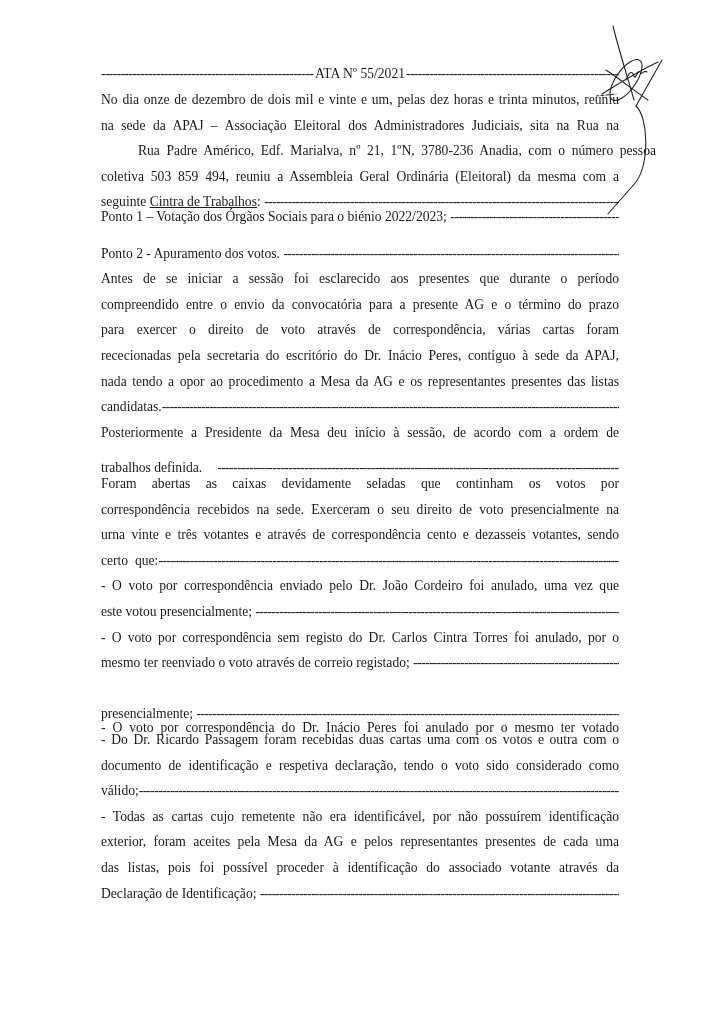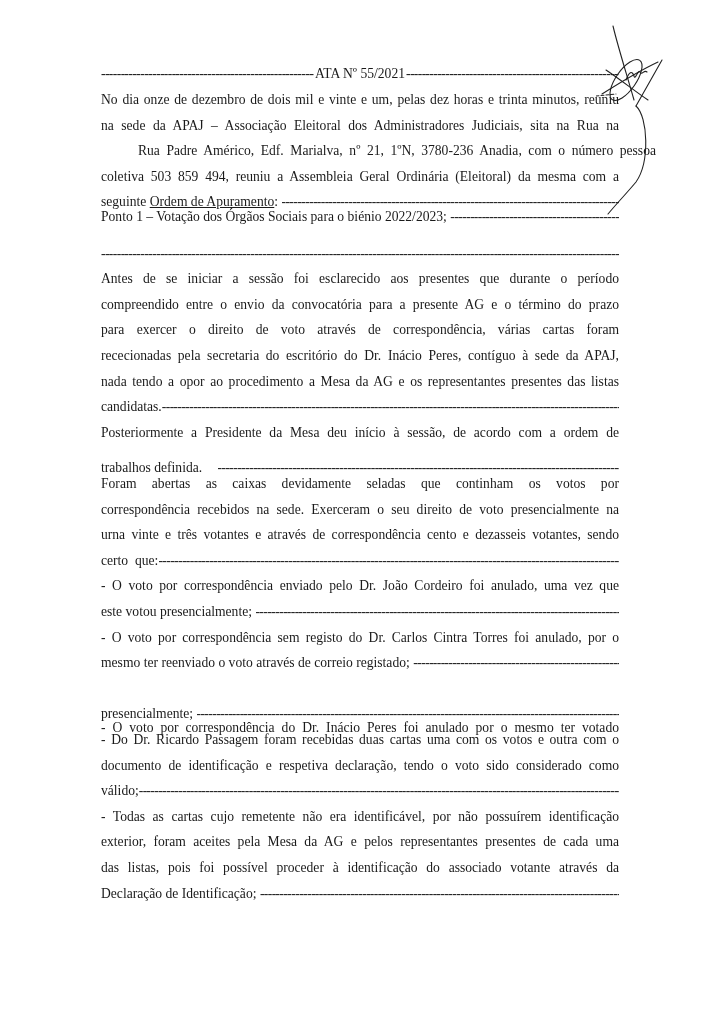--- a/index.html
+++ b/index.html
@@ -39,28 +39,29 @@
     <span class="title">ATA Nº 55/2021</span>
     <span class="dashes">------------------------------------------------------------------------------------------------------------------------------------------------------</span>
   </div>
 
   <div id="body-lines">
       <div class="line justify" style="top: 91px;"><span>No dia onze de dezembro de dois mil e vinte e um, pelas dez horas e trinta minutos, reuniu</span></div>
       <div class="line justify" style="top: 116.6px;"><span>na sede da APAJ – Associação Eleitoral dos Administradores Judiciais, sita na Rua na</span></div>
       <div class="line justify" style="top: 142.2px; margin-left: 37px;"><span>Rua Padre Américo, Edf. Marialva, nº 21, 1ºN, 3780-236 Anadia, com o número pessoa</span></div>
       <div class="line justify" style="top: 167.8px;"><span>coletiva 503 859 494, reuniu a Assembleia Geral Ordinária (Eleitoral) da mesma com a</span></div>
       <div class="line dash-fill" style="top: 193.4px;">
-        <span class="txt"><span>seguinte </span><span class="u">Ordem de Apuramento</span><span>: </span></span>
+        <span class="txt"><span>seguinte </span><span class="u">Cintra de Trabalhos</span><span>: </span></span>
         <span class="dashes">------------------------------------------------------------------------------------------------------------------------------------------------------</span>
       </div>
       <div class="line dash-fill" style="top: 208px;">
         <span class="txt"><span>Ponto 1 – Votação dos Órgãos Sociais para o biénio 2022/2023; </span></span>
         <span class="dashes">------------------------------------------------------------------------------------------------------------------------------------------------------</span>
       </div>
       <div class="line dash-fill" style="top: 244.6px;">
+        <span class="txt"><span>Ponto 2 - Apuramento dos votos. </span></span>
         <span class="dashes">------------------------------------------------------------------------------------------------------------------------------------------------------</span>
       </div>
       <div class="line justify" style="top: 270.2px;"><span>Antes de se iniciar a sessão foi esclarecido aos presentes que durante o período</span></div>
       <div class="line justify" style="top: 295.8px;"><span>compreendido entre o envio da convocatória para a presente AG e o término do prazo</span></div>
       <div class="line justify" style="top: 321.4px;"><span>para exercer o direito de voto através de correspondência, várias cartas foram</span></div>
       <div class="line justify" style="top: 347px;"><span>rececionadas pela secretaria do escritório do Dr. Inácio Peres, contíguo à sede da APAJ,</span></div>
       <div class="line justify" style="top: 372.6px;"><span>nada tendo a opor ao procedimento a Mesa da AG e os representantes presentes das listas</span></div>
       <div class="line dash-fill" style="top: 398.2px;">
         <span class="txt"><span>candidatas.</span></span>
         <span class="dashes">------------------------------------------------------------------------------------------------------------------------------------------------------</span>

